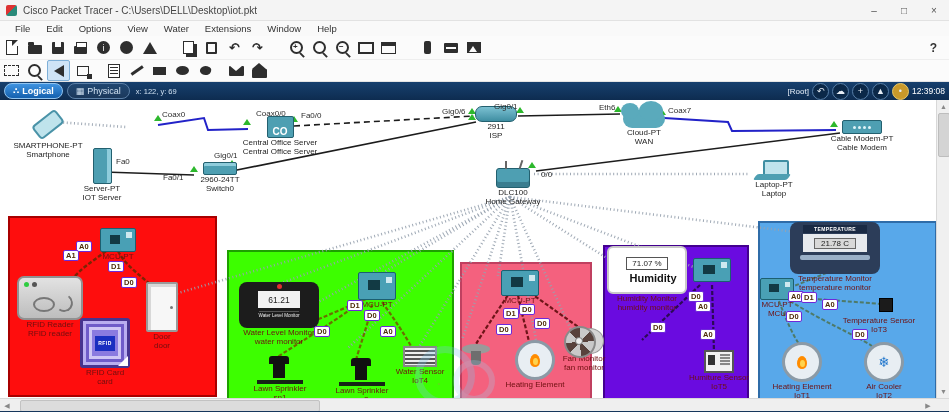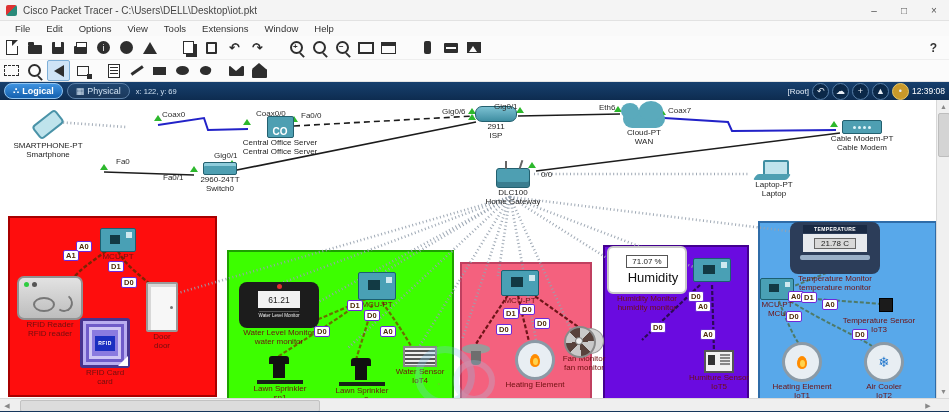--- a/index.html
+++ b/index.html
@@ -133,21 +133,21 @@
   .ring-i{width:34px;height:34px;border-radius:50%;background:#e8eef3;border:3.5px solid #8b9aa6;display:flex;align-items:center;justify-content:center;}
   .flame{width:10px;height:13px;background:#ff8c00;border-radius:50% 50% 50% 50%/58% 58% 42% 42%;position:relative;}
   .flame::after{content:"";position:absolute;left:2.5px;top:4.5px;width:5px;height:7px;background:#ffd34d;border-radius:50%;}
   .snow{color:#2277cc;font-size:14px;line-height:1;}
   .fan-i{width:40px;height:28px;position:relative;}
   .fan-i::before{content:"";position:absolute;right:0;top:2px;width:26px;height:24px;background:#d5d5d5;border-radius:50%;border:1px solid #999;}
   .fan-i .rotor{position:absolute;left:0;top:0;width:28px;height:28px;border-radius:50%;border:2px solid #8a8a8a;background:conic-gradient(#c9c9c9 0 12%,#58423c 12% 24%,#c9c9c9 24% 37%,#58423c 37% 49%,#c9c9c9 49% 62%,#58423c 62% 74%,#c9c9c9 74% 87%,#58423c 87% 100%);}
   .fan-i .rotor::after{content:"";position:absolute;left:9px;top:9px;width:6px;height:6px;background:#eee;border-radius:50%;border:1px solid #777;}
   .hum-panel-i{width:76px;height:44px;background:#fff;border:2px solid #c9c9c9;border-radius:6px;display:flex;flex-direction:column;align-items:center;justify-content:center;gap:2px;}
   .hum-panel-i .val{border:1px solid #555;font-size:8px;color:#222;padding:1px 5px;}
-  .hum-panel-i .cap{font-size:13px;font-weight:normal;color:#111;margin-left:12px;}
+  .hum-panel-i .cap{font-size:11px;font-weight:bold;color:#111;margin-left:12px;}
   .humidifier-i{width:38px;height:34px;background:#efefef;border:1px solid #aaa;border-radius:6px 6px 8px 8px;position:relative;}
   .humidifier-i::before{content:"";position:absolute;left:3px;top:9px;width:16px;height:16px;background:#59c2e8;border-radius:3px;}
   .humidifier-i::after{content:"";position:absolute;right:5px;bottom:5px;width:7px;height:7px;background:#d22;border-radius:50%;}
   .humidifier-i .cap{position:absolute;left:10px;top:-4px;width:14px;height:6px;background:#ddd;border:1px solid #aaa;border-radius:3px;}
   .humsen-i{width:26px;height:19px;background:#f2f2f2;border:2px solid #555;position:relative;}
   .humsen-i::before{content:"";position:absolute;left:2px;top:3px;width:7px;height:10px;background:#333;}
   .humsen-i::after{content:"";position:absolute;right:2px;top:2px;width:10px;height:12px;background:repeating-linear-gradient(#888 0 1.5px,#eee 1.5px 3px);}
   .tmon-i{width:82px;height:46px;background:#2c3d59;border-radius:8px;padding:3px 4px;display:flex;flex-direction:column;align-items:center;}
   .tmon-i .hdr{width:64px;background:#1a2a44;color:#fff;font-size:5px;font-weight:bold;text-align:center;letter-spacing:.4px;padding:1px 0;}
   .tmon-i .scr{width:64px;height:18px;background:#e7eaee;display:flex;align-items:center;justify-content:center;margin-top:1px;}
@@ -179,21 +179,21 @@
     <span class="win-btn">□</span>
     <span class="win-btn">×</span>
   </div>
 </div>
 
 <div class="menubar">
   <span class="menu-item">File</span>
   <span class="menu-item">Edit</span>
   <span class="menu-item">Options</span>
   <span class="menu-item">View</span>
-  <span class="menu-item">Tools</span>
+  <span class="menu-item">Water</span>
   <span class="menu-item">Extensions</span>
   <span class="menu-item">Window</span>
   <span class="menu-item">Help</span>
 </div>
 
 <div class="toolbar1">
   <span class="tbtn">
       <span class="ic ic-page"></span>
     </span>
   <span class="tbtn">
@@ -414,20 +414,25 @@
     <div class="modem-i">
         <i></i>
         <i></i>
         <i></i>
         <i></i>
       </div>
     <div class="dlbl">Cable Modem-PT</div>
     <div class="dlbl">Cable Modem</div>
   </div>
 
+  <div class="dev" style="left:70px;top:48px;width:64px">
+    <div class="server-i"></div>
+    <div class="dlbl">Server-PT</div>
+    <div class="dlbl">IOT Server</div>
+  </div>
 
   <div class="dev" style="left:188px;top:62px;width:64px">
     <div class="switch-i"></div>
     <div class="dlbl">2960-24TT</div>
     <div class="dlbl">Switch0</div>
   </div>
 
   <div class="dev" style="left:480px;top:60px;width:66px">
     <div class="gw-i"></div>
     <div class="dlbl">DLC100</div>

